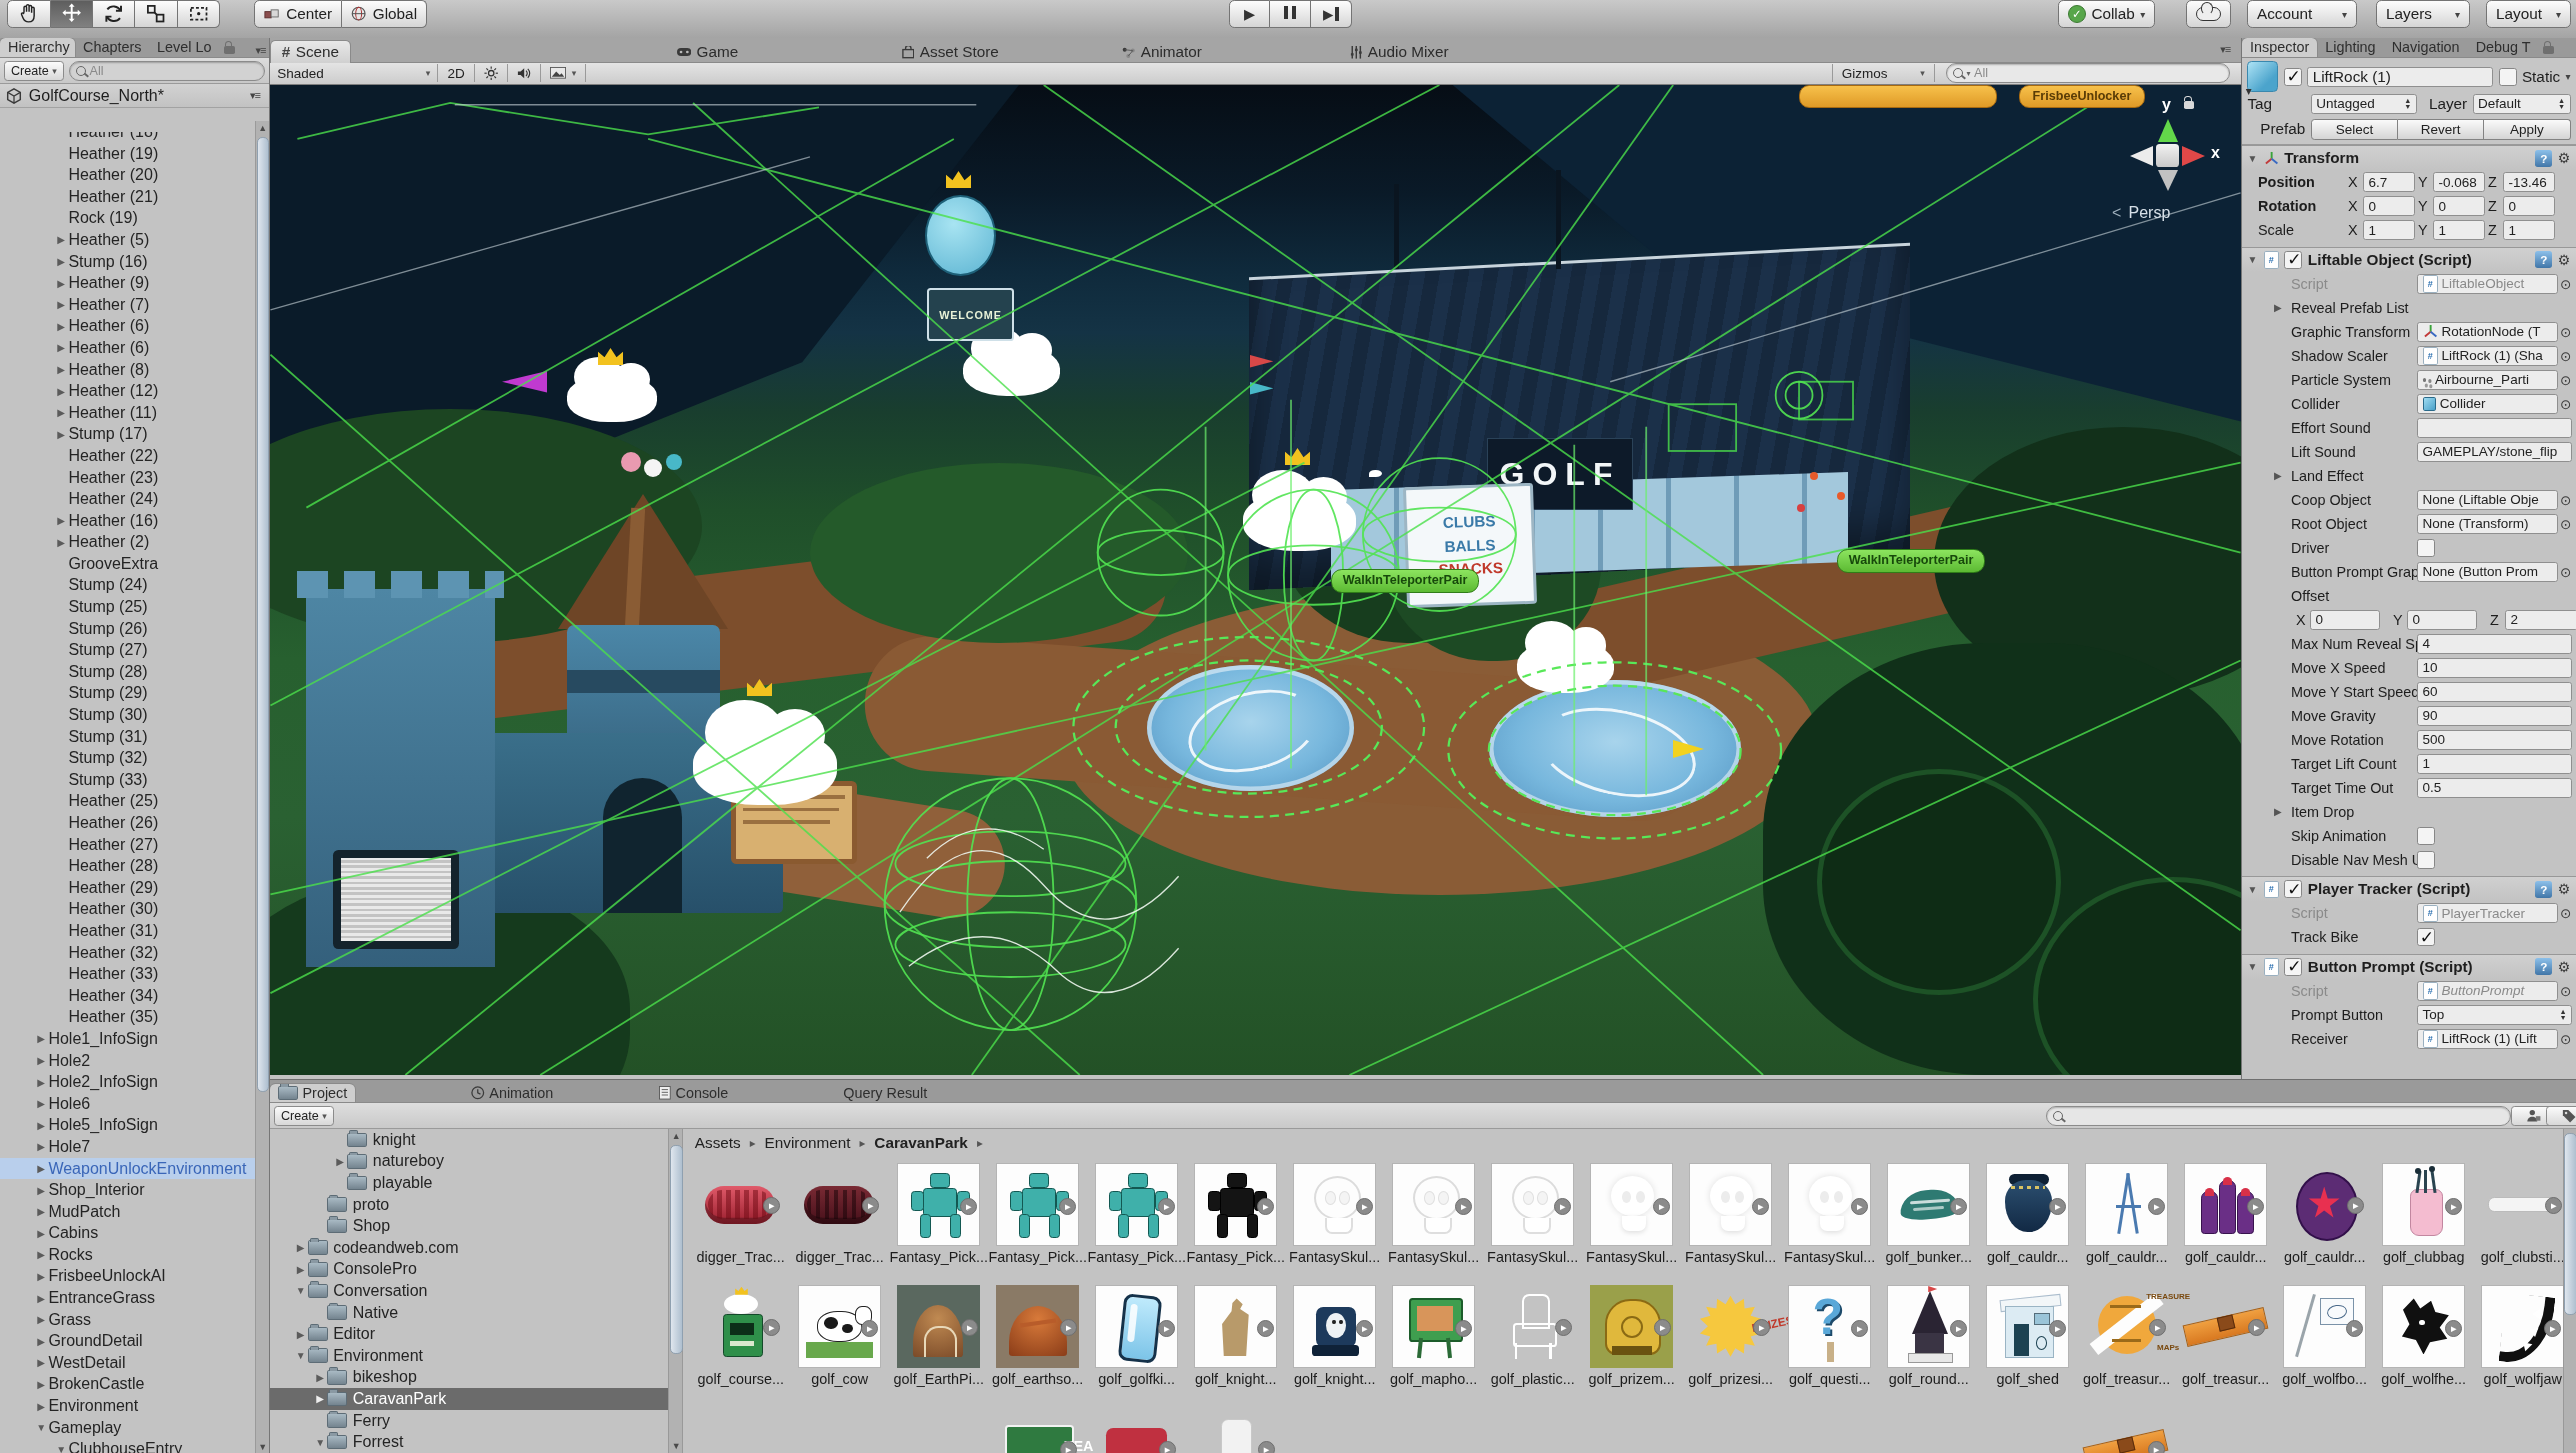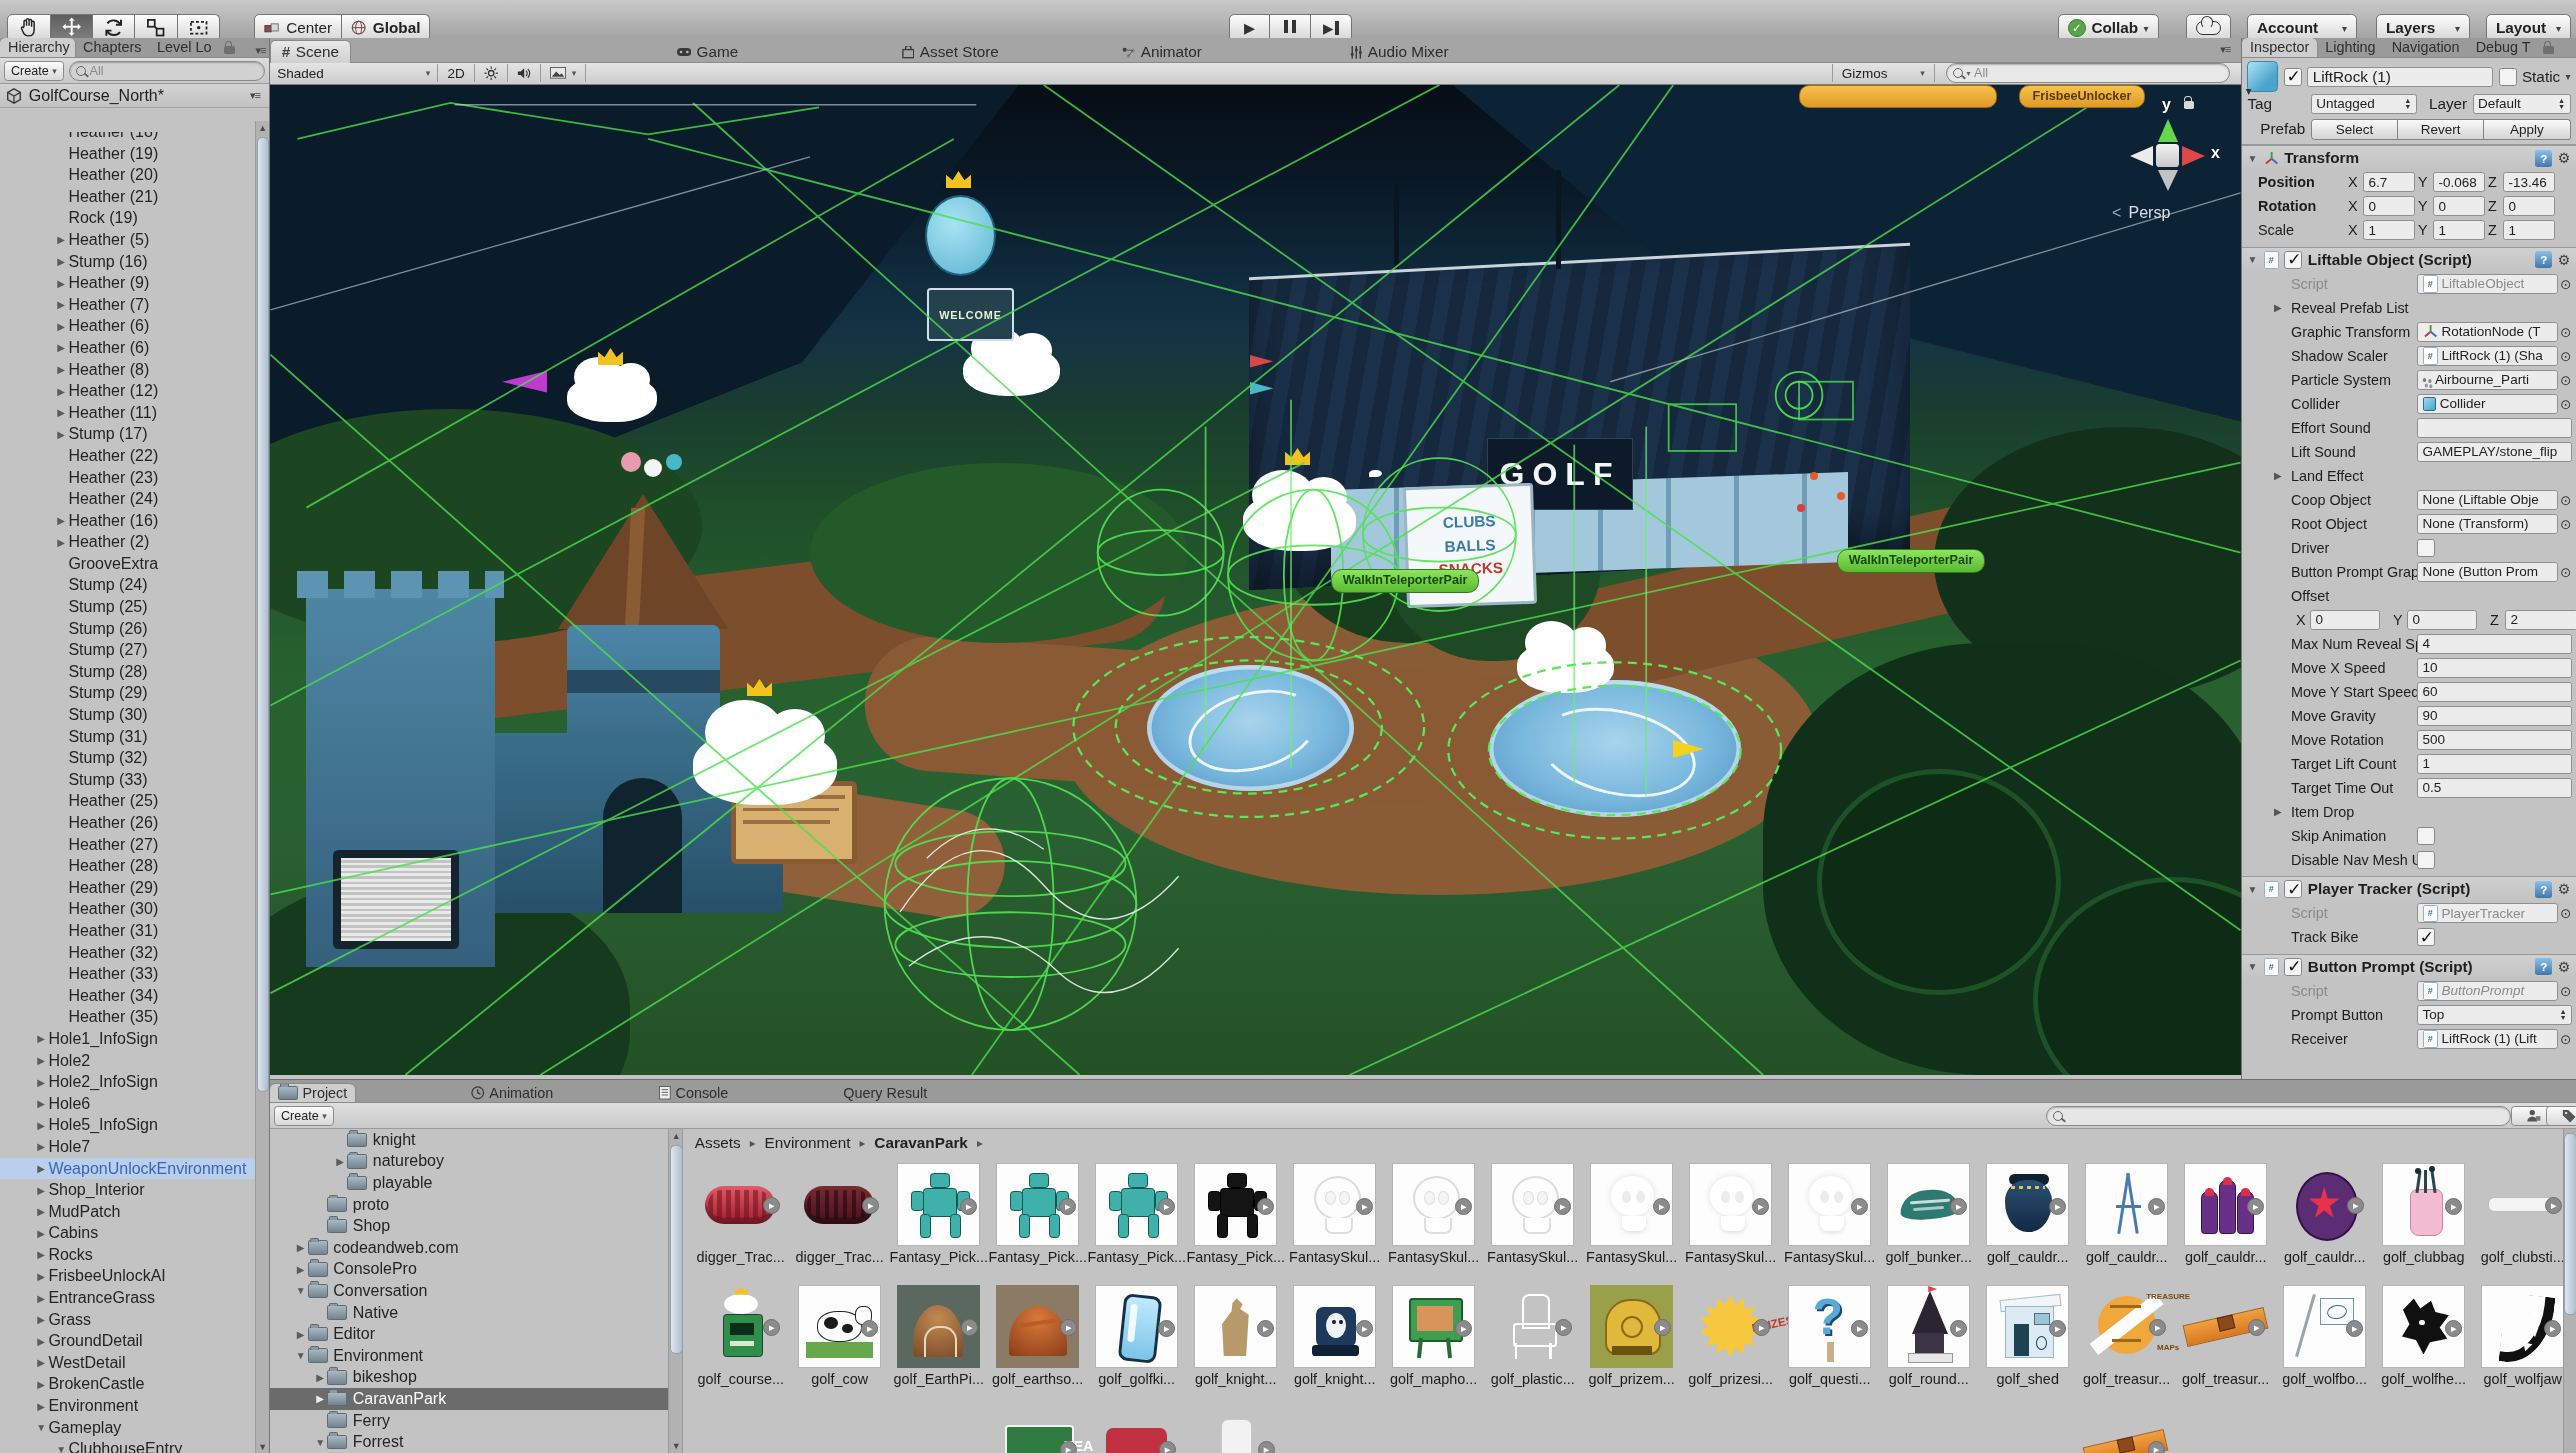--- a/index.html
+++ b/index.html
@@ -1,26 +1,26 @@
 <!DOCTYPE html>
 <html style="font-size:14.4px"><head>
 <meta charset="utf-8">
 <style>
   html,body{margin:0;padding:0;width:2576px;height:1453px;overflow:hidden;
     font-family:"Liberation Sans","DejaVu Sans",sans-serif;background:#c3c3c3;color:#1e1e1e;}
   #app{position:absolute;inset:0;}
   
   #toolbar{position: absolute;left:0;top:0;width:2576px;height:38px;
     background:linear-gradient(#c9c9c9,#a4a4a4);border-bottom:0.9px solid #6e6e6e;}
-  .grp{position:absolute;top:14px;display:flex;}
+  .grp{position:absolute;top:0;display:flex;}
   .tbtn{height:28px;min-width:41px;display:flex;align-items:center;justify-content:center;
     background:linear-gradient(#fdfdfd,#d5d5d5);border:0.9px solid #747474;border-left-width:0;
     font-size:15.3px;color:#222;box-sizing:border-box;padding:0 9px;}
   .grp .tbtn:first-child{border-left-width:0.9px;border-radius:5.4px 0 0 5.4px;}
-  .grp .tbtn:last-child{border-radius:0 5.4px 5.4px 0;font-weight:bold;}
+  .grp .tbtn:last-child{border-radius:0 5.4px 5.4px 0;}
   .grp .tbtn.single{border-radius:5.4px;}
   .tbtn.active{background:linear-gradient(#5e5e5e,#808080);color:#fff;}
   .tbtn svg{display:block;}
   .mini-dd{font-size:10px;margin-left:5.4px;color:#444;}
   .chk-circ{width:16px;height:16px;border-radius:50%;background:#57a64a;color:#fff;font-size:11.7px;
     display:flex;align-items:center;justify-content:center;margin-right:5.4px;border:0.9px solid #3c7a33;}
   .cloud-ic{position:relative;width:23.4px;height:11.7px;border:1.8px solid #333;border-radius:7.2px;background:#eee;}
   .cloud-ic::before{content:"";position:absolute;left:3.6px;top:-6.3px;width:10.8px;height:10.8px;border:1.8px solid #333;
     border-radius:50%;background:#eee;border-bottom-color:#eee;}
   

